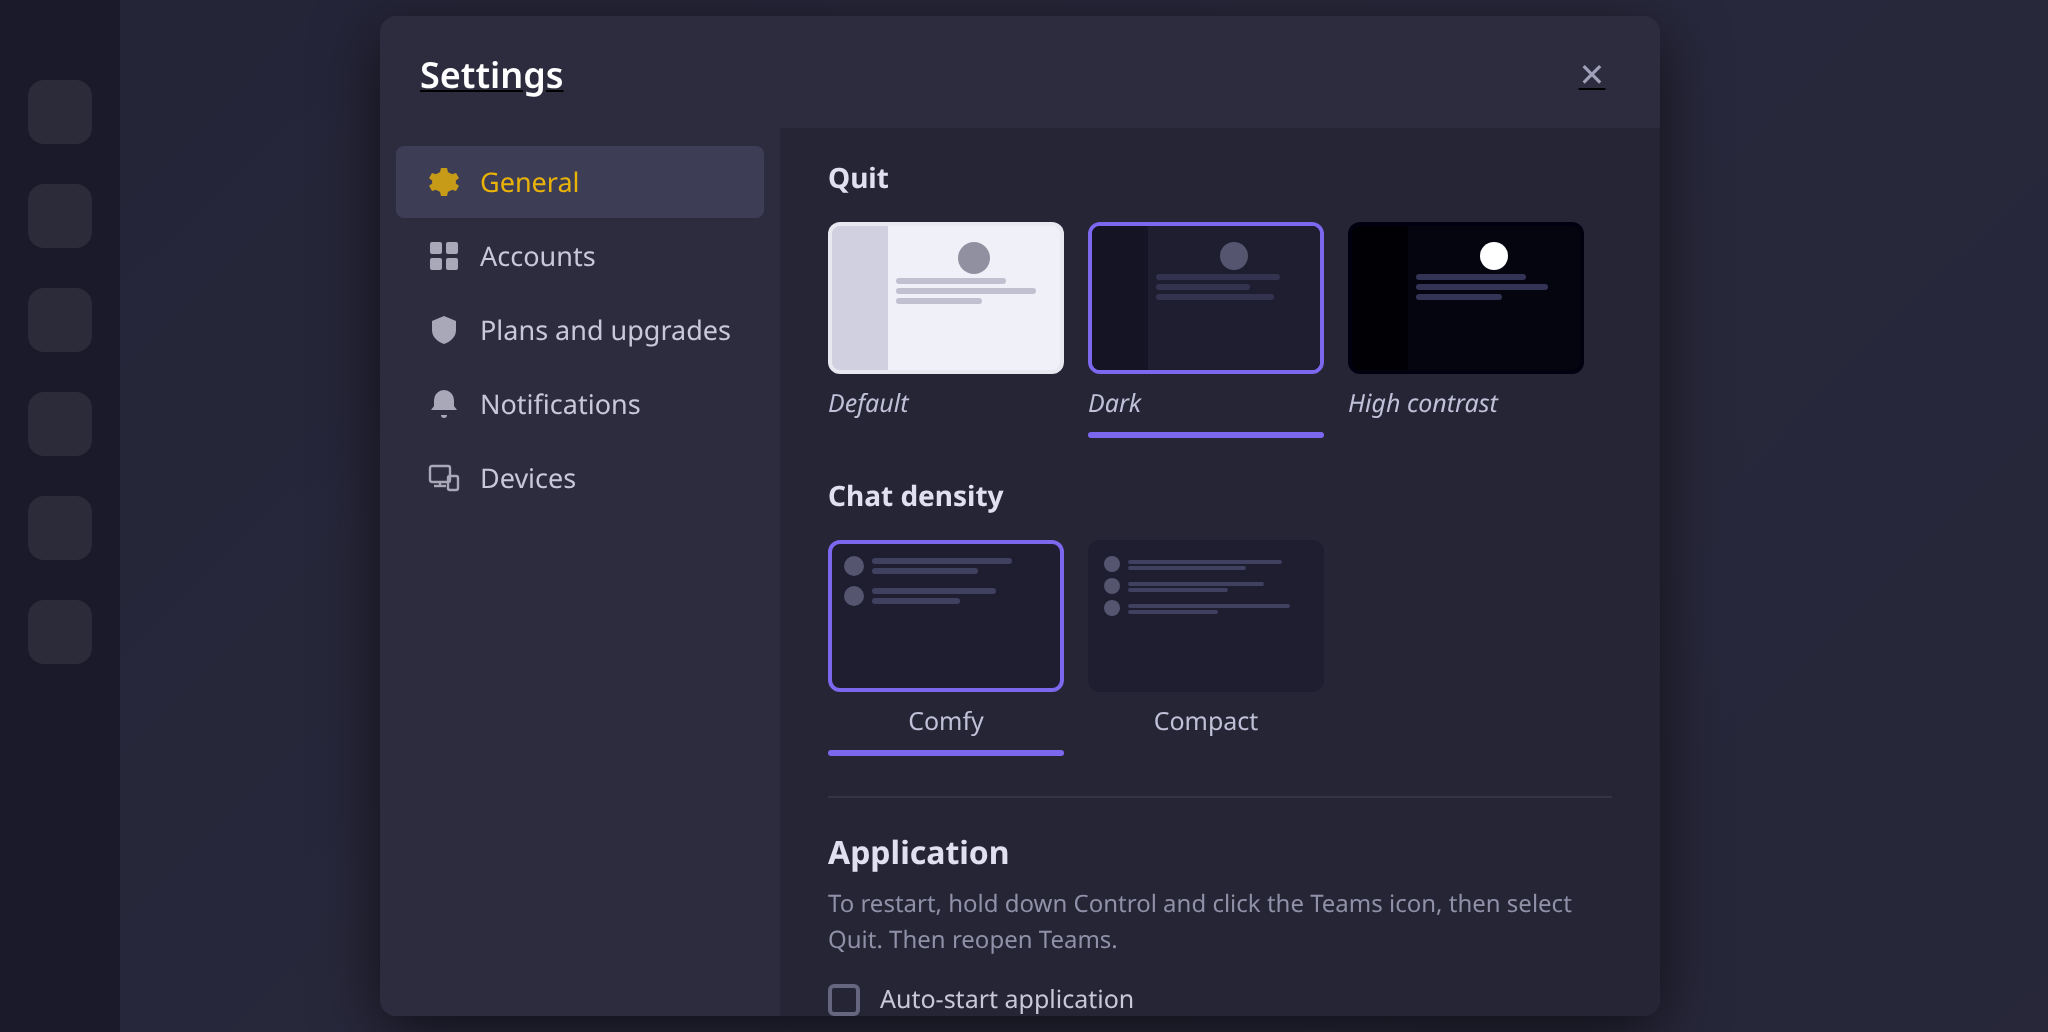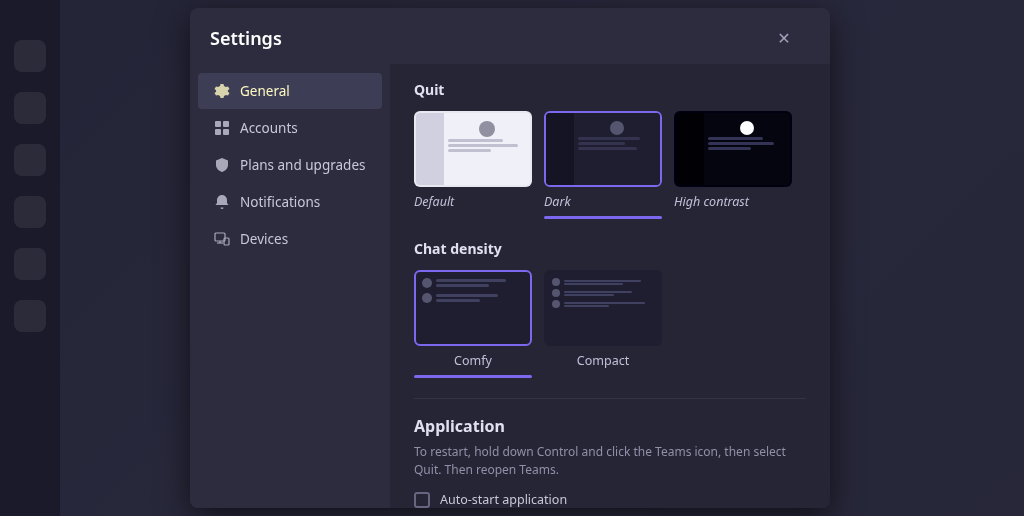--- a/index.html
+++ b/index.html
@@ -65,22 +65,23 @@
       display: flex;
       flex-direction: column;
       box-shadow: 0 8px 32px rgba(0,0,0,0.6);
       overflow: hidden;
     }
 
     .modal-header {
       display: flex;
       align-items: center;
       justify-content: space-between;
-      padding: 16px 32px 12px 20px;
+      padding: 16px 20px 12px 20px;
       flex-shrink: 0;
+      text-decoration: underline;
     }
 
     .modal-title {
       font-size: 18px;
       font-weight: 600;
       color: #ffffff;
     }
 
     .close-btn {
       width: 28px;
@@ -116,21 +117,21 @@
       gap: 10px;
       padding: 9px 16px;
       cursor: pointer;
       color: #c8c8d8;
       font-size: 13.5px;
       border-radius: 4px;
       margin: 1px 8px;
     }
     .nav-item.active {
       background: #3d3d55;
-      color: #fef9c3;
+      color: #eab308;
     }
 
     .nav-icon {
       width: 16px;
       height: 16px;
       flex-shrink: 0;
       opacity: 0.8;
     }
 
     

